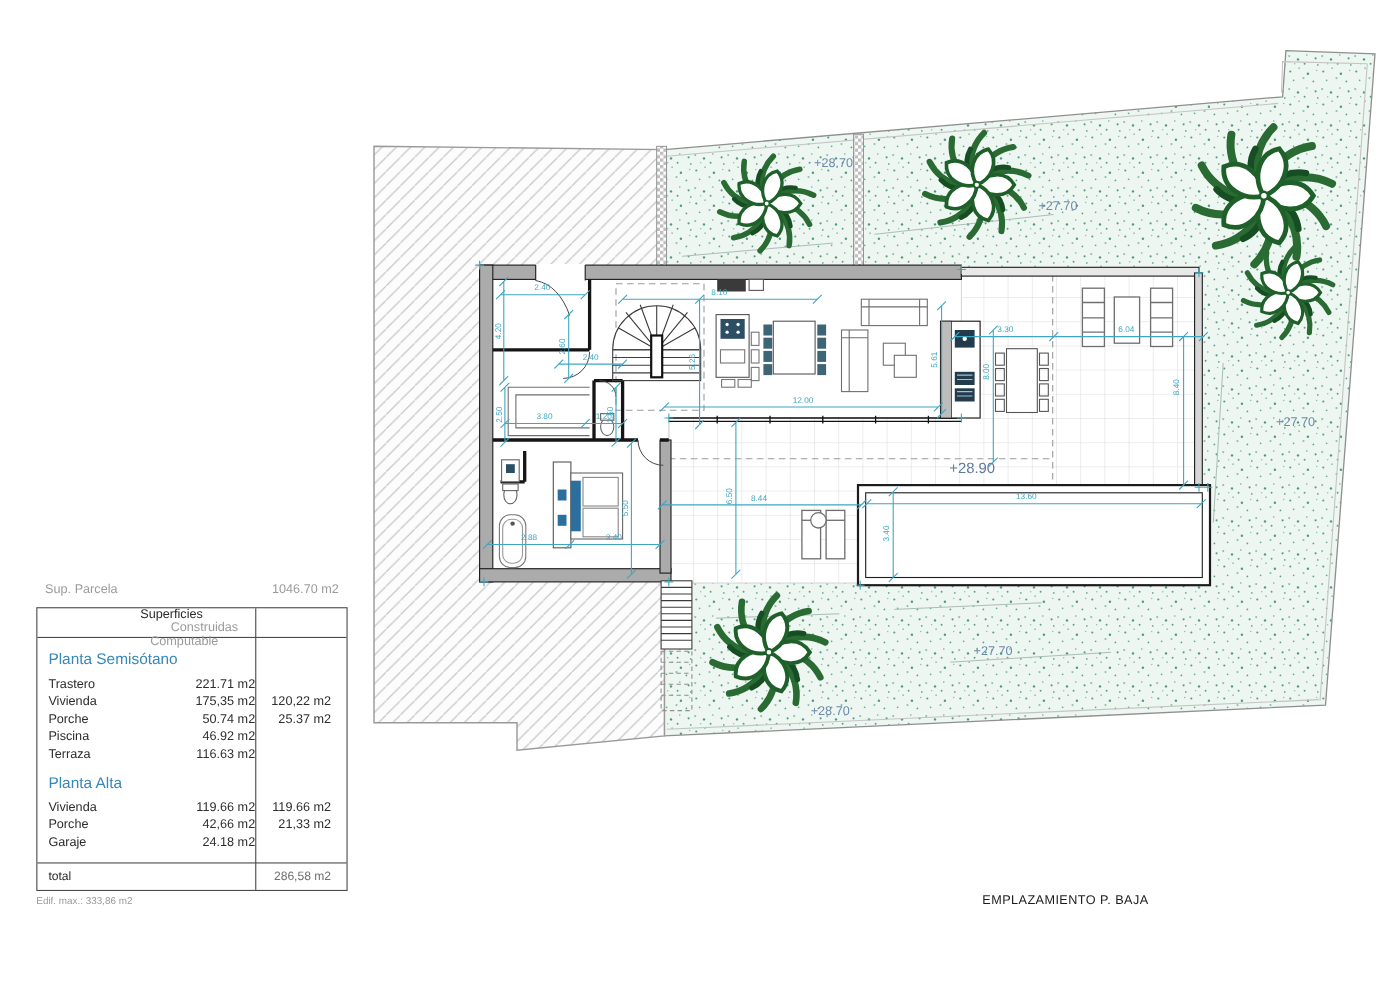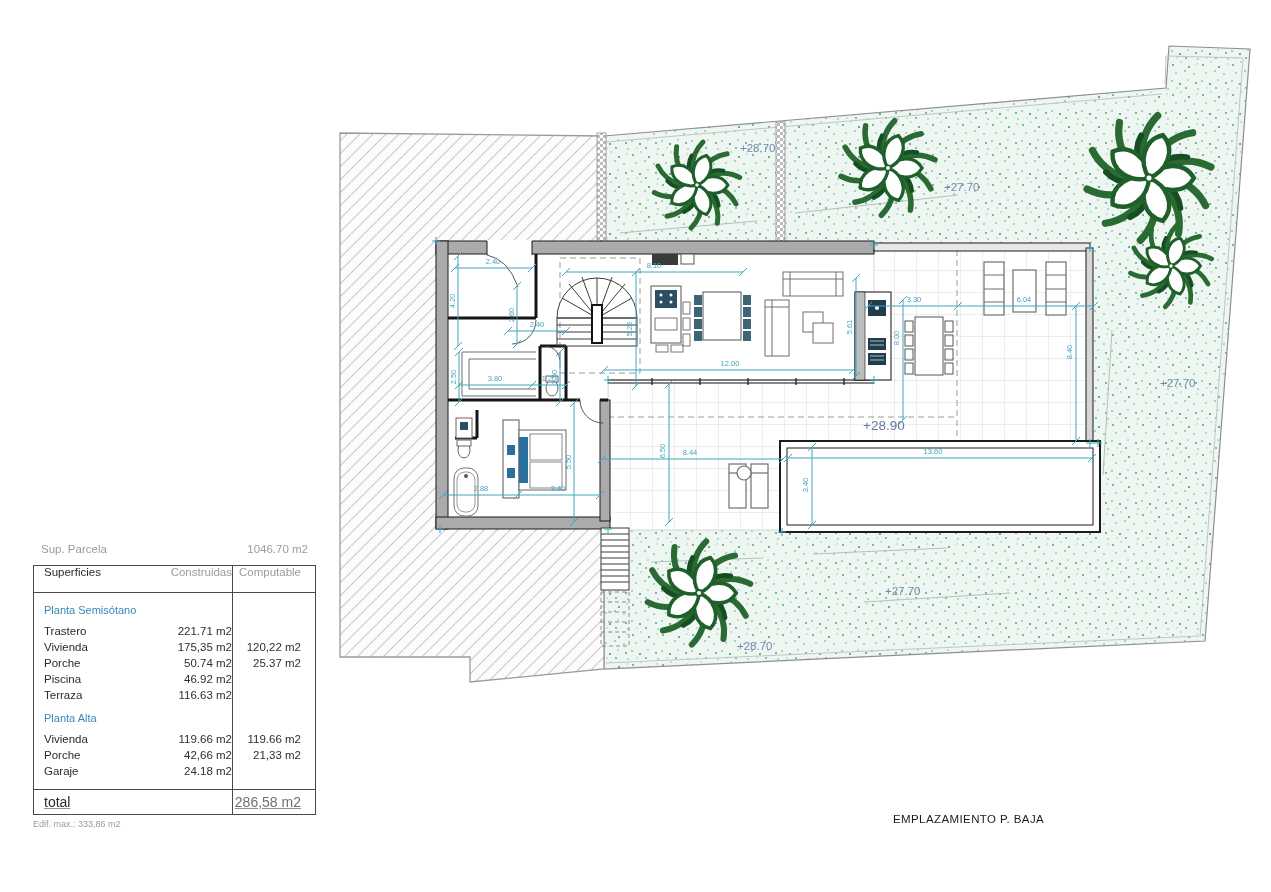--- a/index.html
+++ b/index.html
@@ -5,34 +5,34 @@
   html,body{margin:0;padding:0;background:#fff;}
   body{font-family:"Liberation Sans",sans-serif;}
   #canvas{position:relative;width:1271px;height:892px;background:#fff;overflow:hidden;}
   svg{position:absolute;left:0;top:0;}
   svg text{font-family:"Liberation Sans",sans-serif;}
   .dim-text{font-size:7.5px;fill:#3fa6c0;}
   .elev-text{font-size:11.5px;fill:#6d8bab;}
   .elev-text-big{font-size:13.5px;fill:#61799c;}
   .plan-title{position:absolute;left:893px;top:813px;font-size:11.5px;color:#1c1c1c;letter-spacing:.4px;}
   
-  .panel{position:absolute;left:33px;top:541px;width:283px;}
+  .panel{position:absolute;left:33px;top:528px;width:283px;}
   .parcel-row{display:flex;justify-content:space-between;color:#9b9b9b;font-size:11.5px;padding:2px 8px 10px 8px;}
   .tbox{position:relative;border:1.5px solid #4a4a4a;background:#fff;}
   .vdivider{position:absolute;left:198px;top:0;bottom:0;width:0;border-left:1.5px solid #4a4a4a;}
-  .thead{display:flex;height:26px;border-bottom:1.5px solid #4a4a4a;font-size:11.5px;}
+  .thead{display:flex;align-items:center;height:26px;border-bottom:1.5px solid #4a4a4a;font-size:11.5px;flex-direction:column;}
   .c1{width:104px;padding-left:10px;color:#2b2b2b;}
   .c2{width:84px;text-align:right;color:#9b9b9b;}
   .c3{flex:1;text-align:right;padding-right:14px;color:#9b9b9b;}
   .tbody{padding:2px 0 10px 0;}
-  .sect{color:#3787b8;font-size:11px;padding:9px 0 7px 10px;}
+  .sect{color:#3787b8;font-size:14px;padding:9px 0 7px 10px;}
   .trow{display:flex;font-size:11.5px;color:#2e2e2e;height:16px;align-items:center;}
   .trow .c2{color:#2e2e2e;}
   .trow .c3{color:#2e2e2e;}
-  .tfoot{display:flex;align-items:center;height:24px;border-top:1.5px solid #4a4a4a;font-size:14px;color:#8f8f8f;text-decoration:underline;}
+  .tfoot{display:flex;align-items:center;height:24px;border-top:1.5px solid #4a4a4a;font-size:11px;color:#8f8f8f;}
   .footnote{text-align:left;font-size:9px;color:#9b9b9b;padding:4px 2px 0 0;}
 </style>
 </head>
 <body>
 
 <div id="canvas">
 
 <svg width="1271" height="892" viewBox="0 0 1271 892">
   <defs>
 

